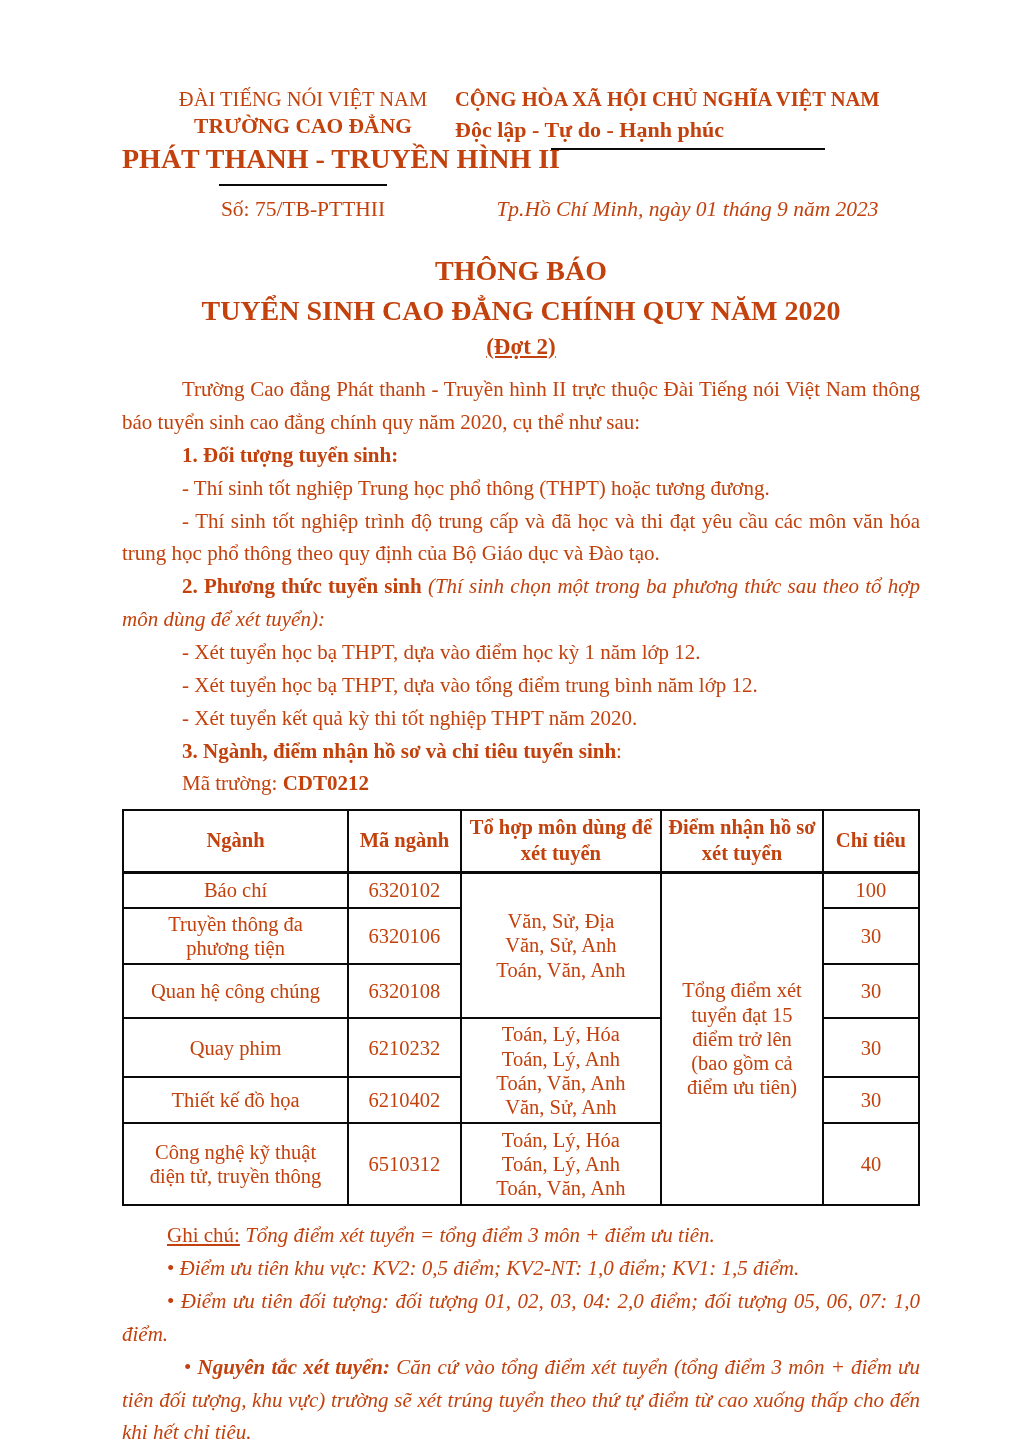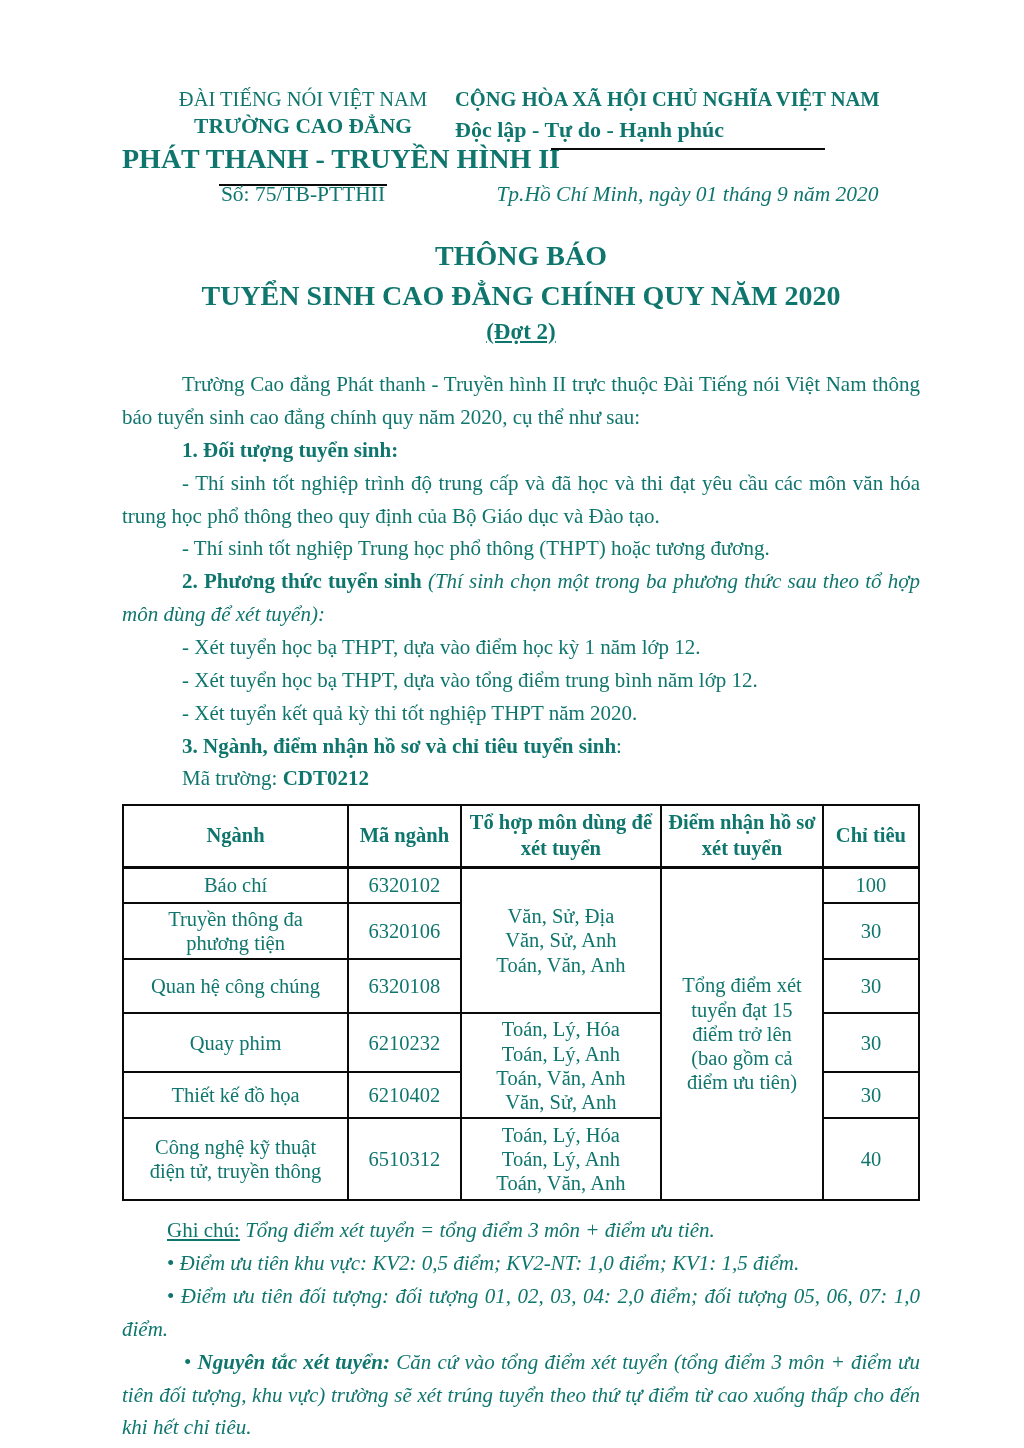--- a/index.html
+++ b/index.html
@@ -1,43 +1,43 @@
 <!DOCTYPE html>
 <html><head>
 <meta charset="utf-8">
 <style>
   html,body { margin:0; padding:0; background:#e8e8e8; }
   .page {
     width:1024px; height:1448px; background:#ffffff; margin:0 auto;
     box-sizing:border-box; padding:86px 104px 30px 122px;
     font-family:"Liberation Serif","DejaVu Serif",serif;
-    font-size:21px; color:#0f766e; position:relative; overflow:hidden;
+    font-size:21px; color:#c2410c; position:relative; overflow:hidden;
   }
   
   .hdr { position:relative; height:96px; }
   .hdr-left { position:absolute; left:0; top:0; width:362px; text-align:center; line-height:1.3; }
   .hdr-left .l1 { font-size:20.5px; white-space:nowrap; }
   .hdr-left .l2 { font-size:21.5px; font-weight:bold; white-space:nowrap; }
   .hdr-left .l3 { font-size:28px; font-weight:bold; white-space:nowrap; }
   .hdr-left .rule { width:168px; height:2px; background:#0a0a0a; margin:7px auto 0; }
   .hdr-right { position:absolute; left:333px; top:0; width:465px; line-height:1.3; }
   .hdr-right .l1 { font-size:20.5px; font-weight:bold; white-space:nowrap; }
   .hdr-right .l2 { font-size:22px; font-weight:bold; white-space:nowrap; margin-top:3px; }
   .hdr-right .rule { width:274px; height:2px; background:#0a0a0a; margin:4px auto 0; }
   
-  .meta { position:relative; height:34px; margin-top:0; }
+  .meta { position:relative; height:34px; margin-top:15px; }
   .meta .num  { position:absolute; left:0; top:0; width:362px; text-align:center; font-size:21.5px; }
   .meta .date { position:absolute; left:333px; top:0; width:465px; text-align:center; font-style:italic; font-size:21.5px; }
   
   .title { text-align:center; font-weight:bold; margin-top:20px; line-height:1.42; }
   .title .t1, .title .t2 { font-size:28px; }
   .title .t3 { font-size:23px;text-decoration:underline; }
   
   .para { margin:0; text-align:justify; text-indent:60px; line-height:1.565; }
-  .intro { margin-top:20px; }
+  .intro { margin-top:10px; }
   .it { font-style:italic; }
   .bold { font-weight:bold; }
   
   table.adm { border-collapse:collapse; width:100%; margin-top:9px; table-layout:fixed; }
   table.adm th, table.adm td { border:2px solid #0a0a0a; font-size:20.5px; vertical-align:middle; }
   table.adm th { font-weight:bold; text-align:center; padding:4px 3px; line-height:1.25; border-bottom-width:3px; height:48px; }
   table.adm td { text-align:center; padding:3px 19px; line-height:1.18; }
   td.cell-name { text-align:left; padding-left:10px; }
   col.c-name  { width:220px; }
   col.c-code  { width:110px; }
@@ -66,34 +66,34 @@
     </div>
     <div class="hdr-right">
       <div class="l1">CỘNG HÒA XÃ HỘI CHỦ NGHĨA VIỆT NAM</div>
       <div class="l2">Độc lập - Tự do - Hạnh phúc</div>
       <div class="rule"></div>
     </div>
   </div>
 
   <div class="meta">
     <div class="num">Số: 75/TB-PTTHII</div>
-    <div class="date">Tp.Hồ Chí Minh, ngày 01 tháng 9 năm 2020</div>
+    <div class="date">Tp.Hồ Chí Minh, ngày 01 tháng 9 năm 2023</div>
   </div>
 
   <div class="title">
     <div class="t1">THÔNG BÁO</div>
     <div class="t2">TUYỂN SINH CAO ĐẲNG CHÍNH QUY NĂM 2020</div>
     <div class="t3">(Đợt 2)</div>
   </div>
 
   <p class="para intro">Trường Cao đẳng Phát thanh - Truyền hình II trực thuộc Đài Tiếng nói Việt Nam thông báo tuyển sinh cao đẳng chính quy năm 2020, cụ thể như sau:</p>
 
   <p class="para"><span class="bold">1. Đối tượng tuyển sinh:</span></p>
+  <p class="para">- Thí sinh tốt nghiệp Trung học phổ thông (THPT) hoặc tương đương.</p>
   <p class="para">- Thí sinh tốt nghiệp trình độ trung cấp và đã học và thi đạt yêu cầu các môn văn hóa trung học phổ thông theo quy định của Bộ Giáo dục và Đào tạo.</p>
-  <p class="para">- Thí sinh tốt nghiệp Trung học phổ thông (THPT) hoặc tương đương.</p>
 
   <p class="para"><span class="bold">2. Phương thức tuyển sinh</span><span class="it"> (Thí sinh chọn một trong ba phương thức sau theo tổ hợp môn dùng để xét tuyển):</span></p>
   <p class="para">- Xét tuyển học bạ THPT, dựa vào điểm học kỳ 1 năm lớp 12.</p>
   <p class="para">- Xét tuyển học bạ THPT, dựa vào tổng điểm trung bình năm lớp 12.</p>
   <p class="para">- Xét tuyển kết quả kỳ thi tốt nghiệp THPT năm 2020.</p>
 
   <p class="para"><span class="bold">3. Ngành, điểm nhận hồ sơ và chỉ tiêu tuyển sinh</span><span>:</span></p>
   <p class="para"><span>Mã trường: </span><span class="bold">CDT0212</span></p>
 
   <table class="adm">

